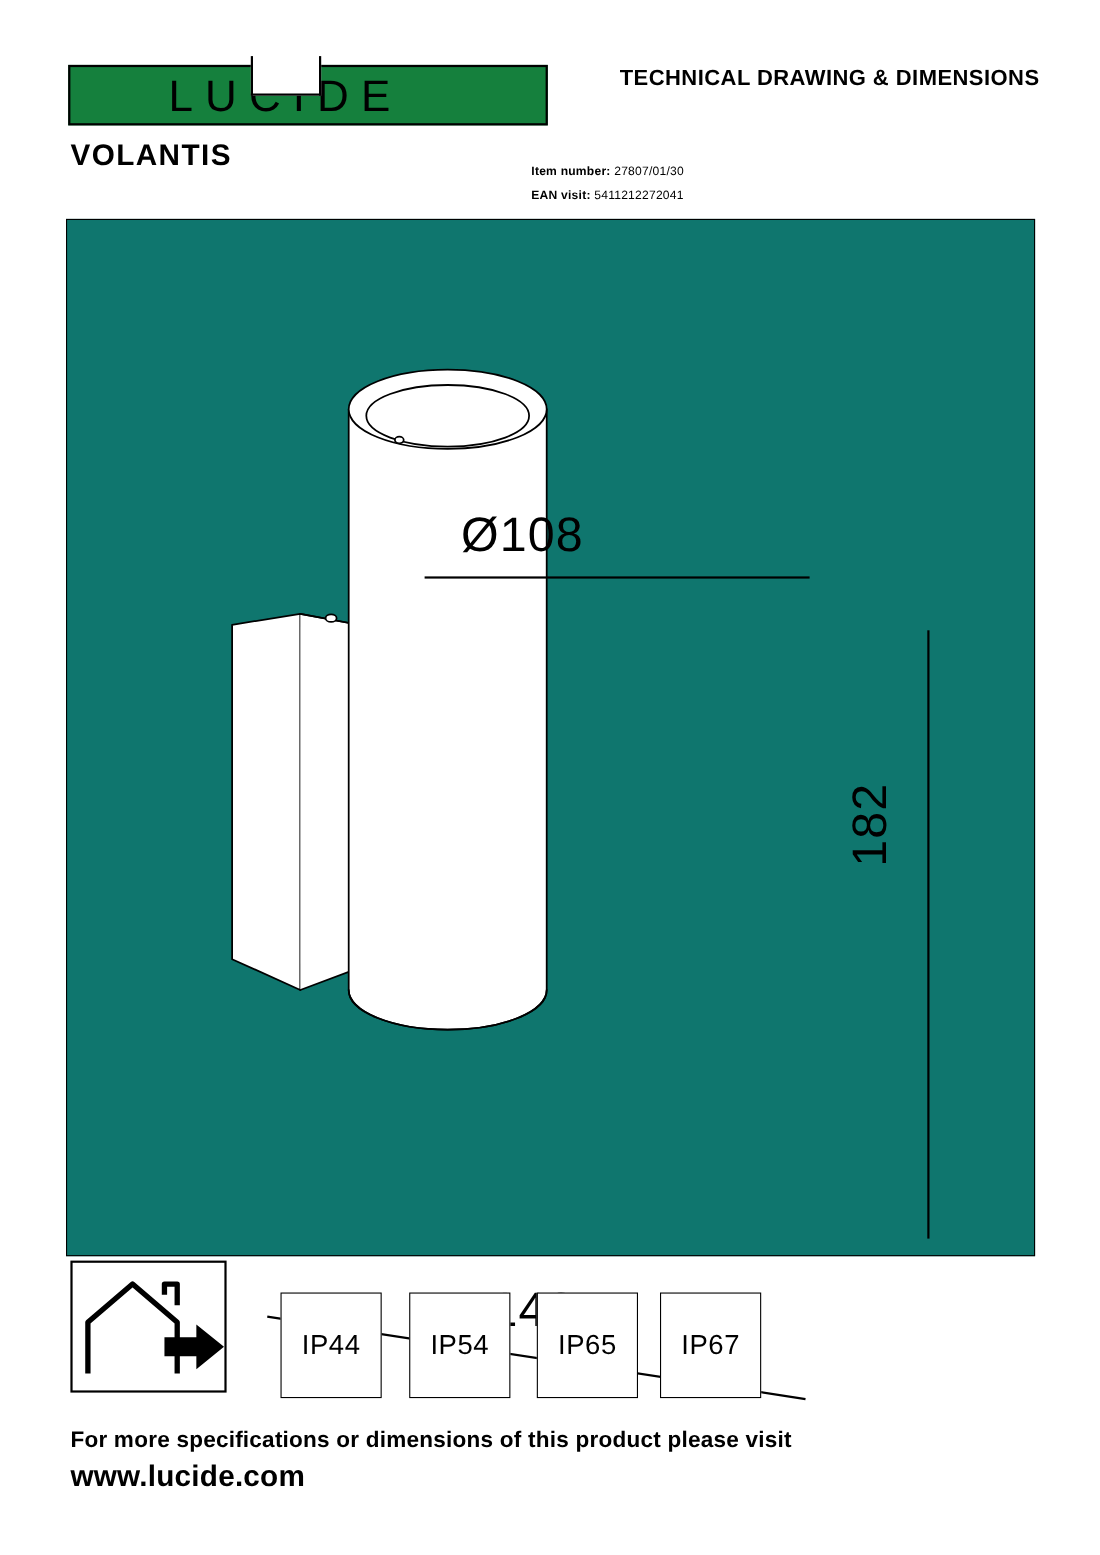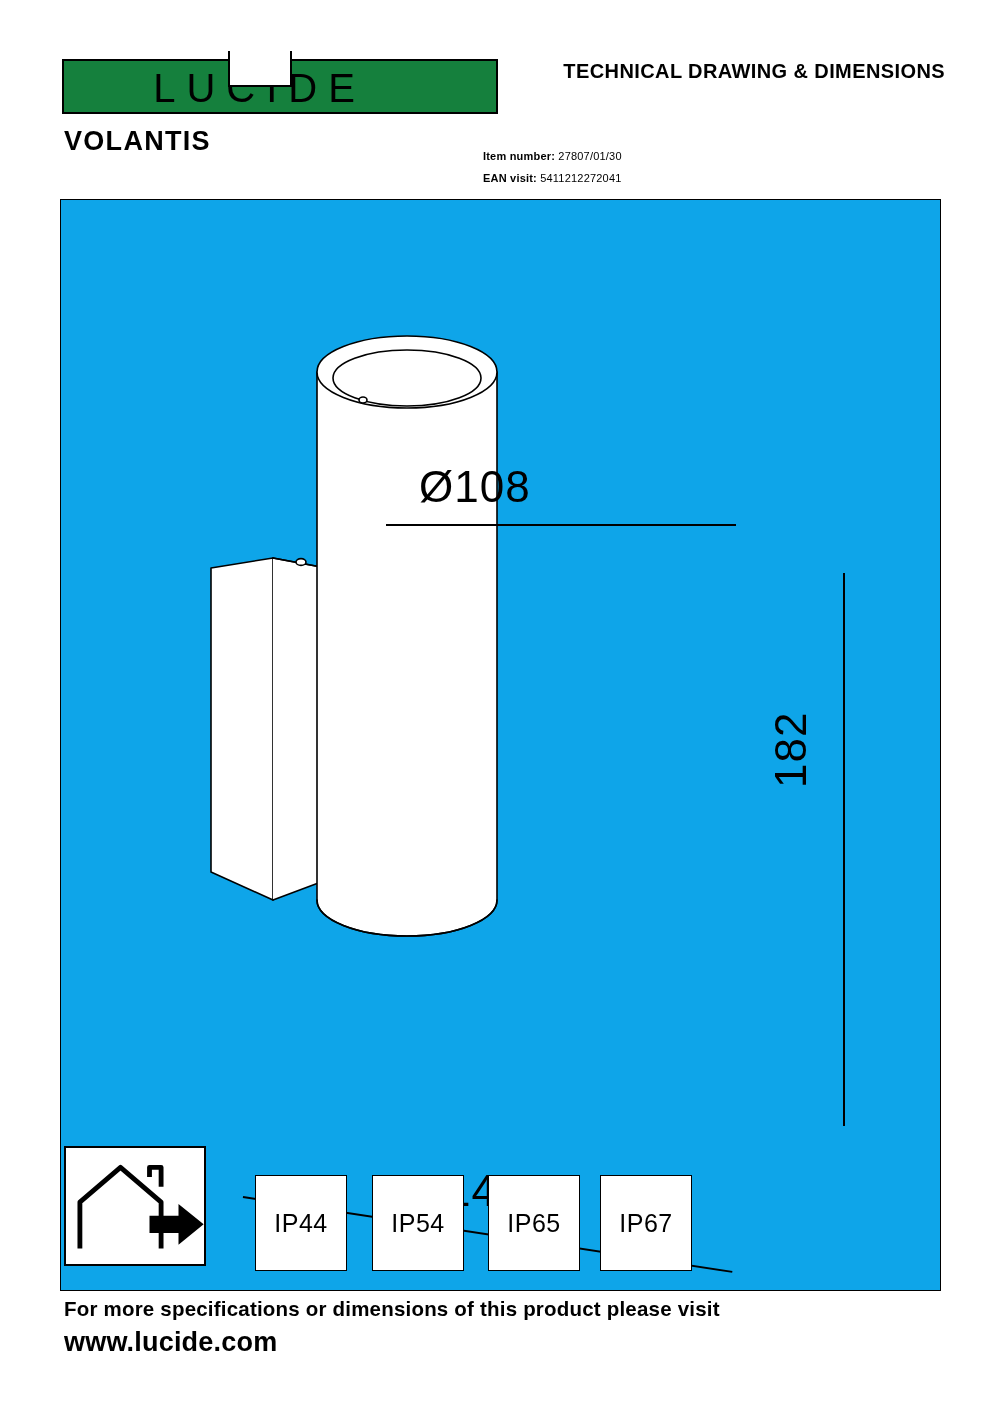--- a/index.html
+++ b/index.html
@@ -69,23 +69,23 @@
     line-height: 22px;
     letter-spacing: 0.2px;
     margin-left: 28px;
   }
   .meta .lbl { font-weight: bold; }
 
   
   .frame {
     position: absolute;
     left: 60px; top: 199px;
-    width: 881px; height: 1092px;
+    width: 881px; height: 943px;
     border: 1.6px solid #000;
-    background: #0ea5e9;
+    background: #0f766e;
   }
 
   .dim-label {
     position: absolute;
     font-size: 44px;
     font-weight: 400;
     letter-spacing: 1px;
     white-space: nowrap;
   }
   .dim-dia { left: 358px; top: 262px; }

